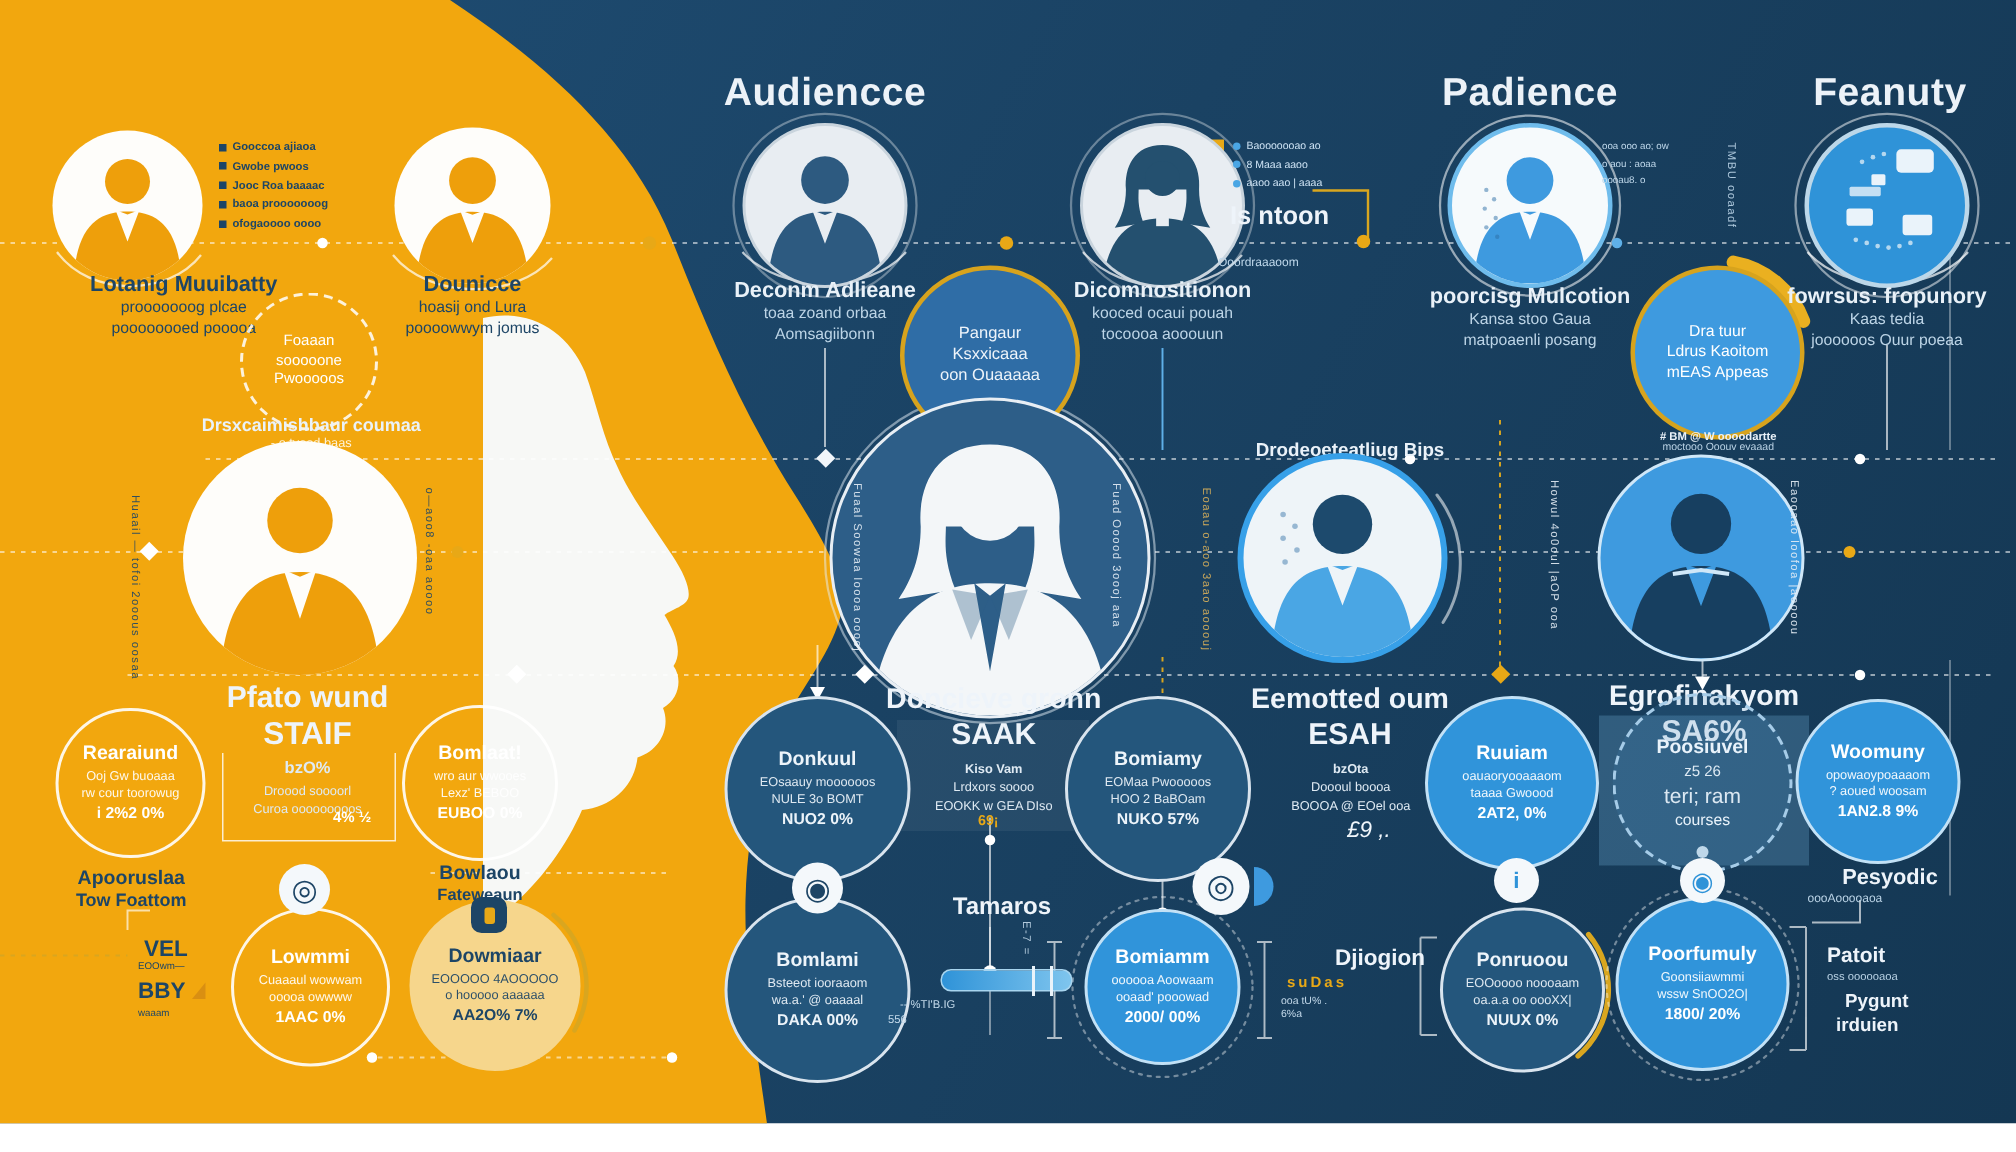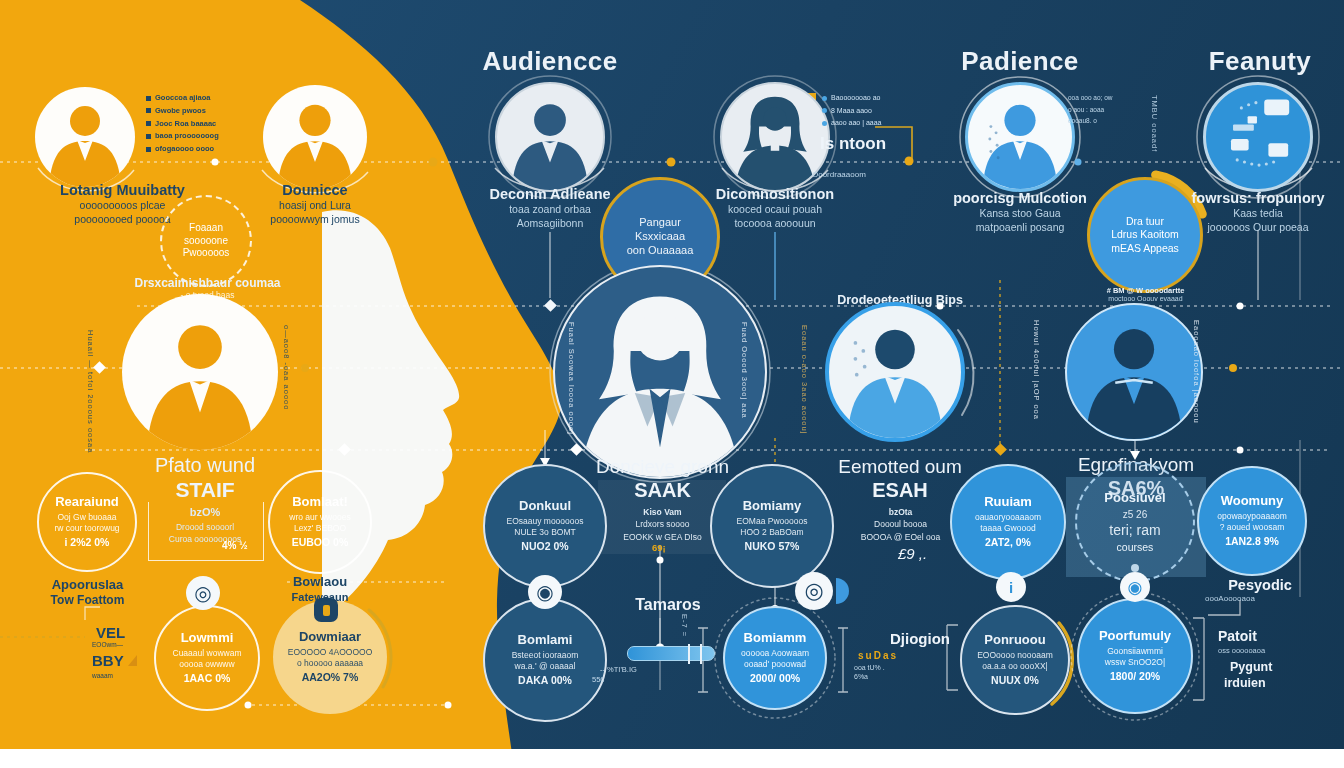--- a/index.html
+++ b/index.html
@@ -23,21 +23,21 @@
   .stat{border-radius:50%;box-sizing:border-box;display:flex;flex-direction:column;align-items:center;justify-content:center;text-align:center;padding:0 10px;line-height:1.3;}
   .stat .t{font-weight:bold;font-size:13px;margin-bottom:1px;}
   .stat .l{font-size:8.5px;opacity:.93;}
   .stat .v{font-weight:bold;font-size:10.5px;margin-top:2px;}
   .s-outline{border:2px solid rgba(255,255,255,.9);color:#fff;}
   .s-navy{background:#255details;background:#24567c;border:2px solid #d9e4ee;color:#edf4fa;}
   .s-blue{background:#3094da;border:2px solid #c2e1f6;color:#fff;}
   .s-dash{border:2px dashed #a6cce8;color:#e9f3fb;background:rgba(64,135,185,.18);}
   .s-ly{background:#f6d68c;color:#1d4566;}
   .hdr{text-align:center;color:#eef4fa;}
-  .hdr .a{font-weight:normal;font-size:19px;line-height:1.15;}
+  .hdr .a{font-weight:bold;font-size:19px;line-height:1.15;}
   .hdr .b{font-weight:bold;font-size:20px;line-height:1.2;}
   .hline{font-size:8.5px;color:#dfeaf3;line-height:1.45;text-align:center;}
   .rot{writing-mode:vertical-rl;font-size:7.5px;letter-spacing:1px;opacity:.9;white-space:nowrap;}
   .blist .it{display:block;font-size:7.5px;color:#1d4566;font-weight:bold;line-height:1.7;white-space:nowrap;}
   .blist .it::before{content:"";display:inline-block;width:5px;height:5px;background:#1d4566;margin-right:4px;vertical-align:middle;}
   .dlist .it{display:block;font-size:7px;color:#cfe4f5;line-height:1.8;white-space:nowrap;}
   .dlist .it::before{content:"";display:inline-block;width:5px;height:5px;border-radius:50%;background:#4aa6e4;margin-right:4px;vertical-align:middle;}
   .elist .it{display:block;font-size:6.5px;color:#bed7ea;line-height:1.8;white-space:nowrap;}
   .ic{border-radius:50%;background:#f4f8fb;display:flex;align-items:center;justify-content:center;color:#1d4566;}
   .bar{border-radius:7px;background:linear-gradient(90deg,#2f93d8,#7fc5ee);border:1px solid #a8d5ef;position:relative;}
@@ -226,21 +226,21 @@
           <circle cx="65" cy="74" r="1.5"></circle>
           <circle cx="34" cy="22" r="1.5"></circle>
           <circle cx="41" cy="19" r="1.5"></circle>
           <circle cx="48" cy="17" r="1.5"></circle>
         </g>
       </svg>
 </div>
 
 <div class="x cap on-y" style="left:25px;top:182px;width:195px">
   <div class="h">Lotanig Muuibatty</div>
-  <div class="s">ooooooooos plcae</div>
+  <div class="s">prooooooog plcae</div>
   <div class="s">poooooooed pooooa</div>
 </div>
 <div class="x cap on-y" style="left:235px;top:182px;width:160px">
   <div class="h">Dounicce</div>
   <div class="s">hoasij ond Lura</div>
   <div class="s">poooowwym jomus</div>
 </div>
 <div class="x cap on-n" style="left:455px;top:186px;width:190px">
   <div class="h">Deconm Adlieane</div>
   <div class="s">toaa zoand orbaa</div>

